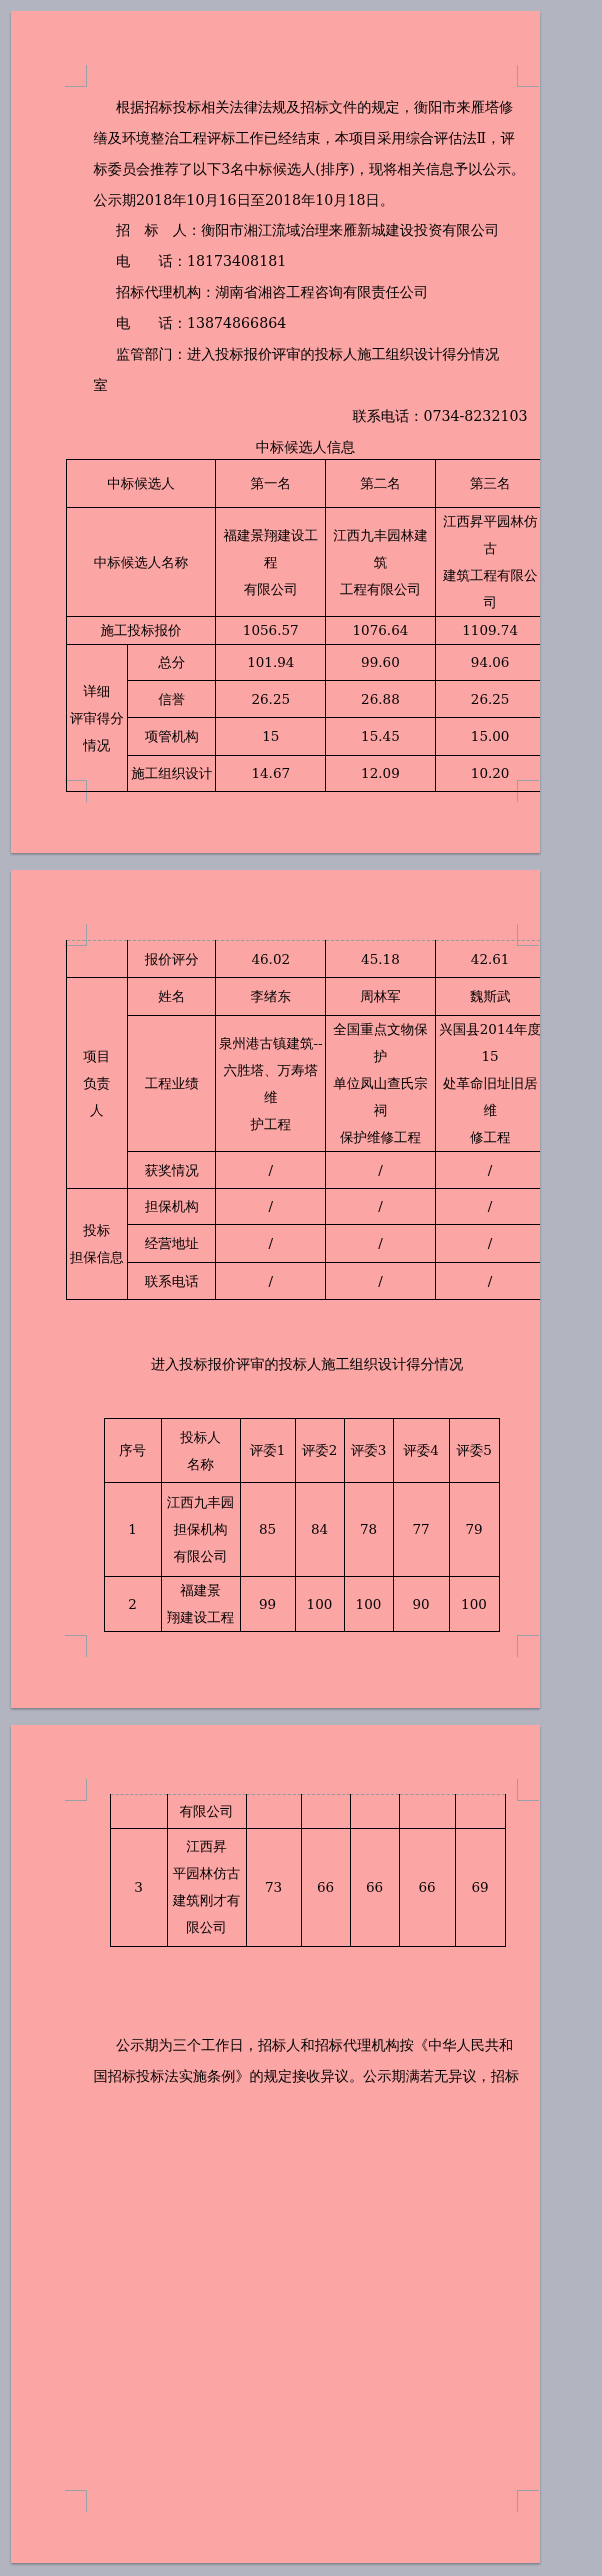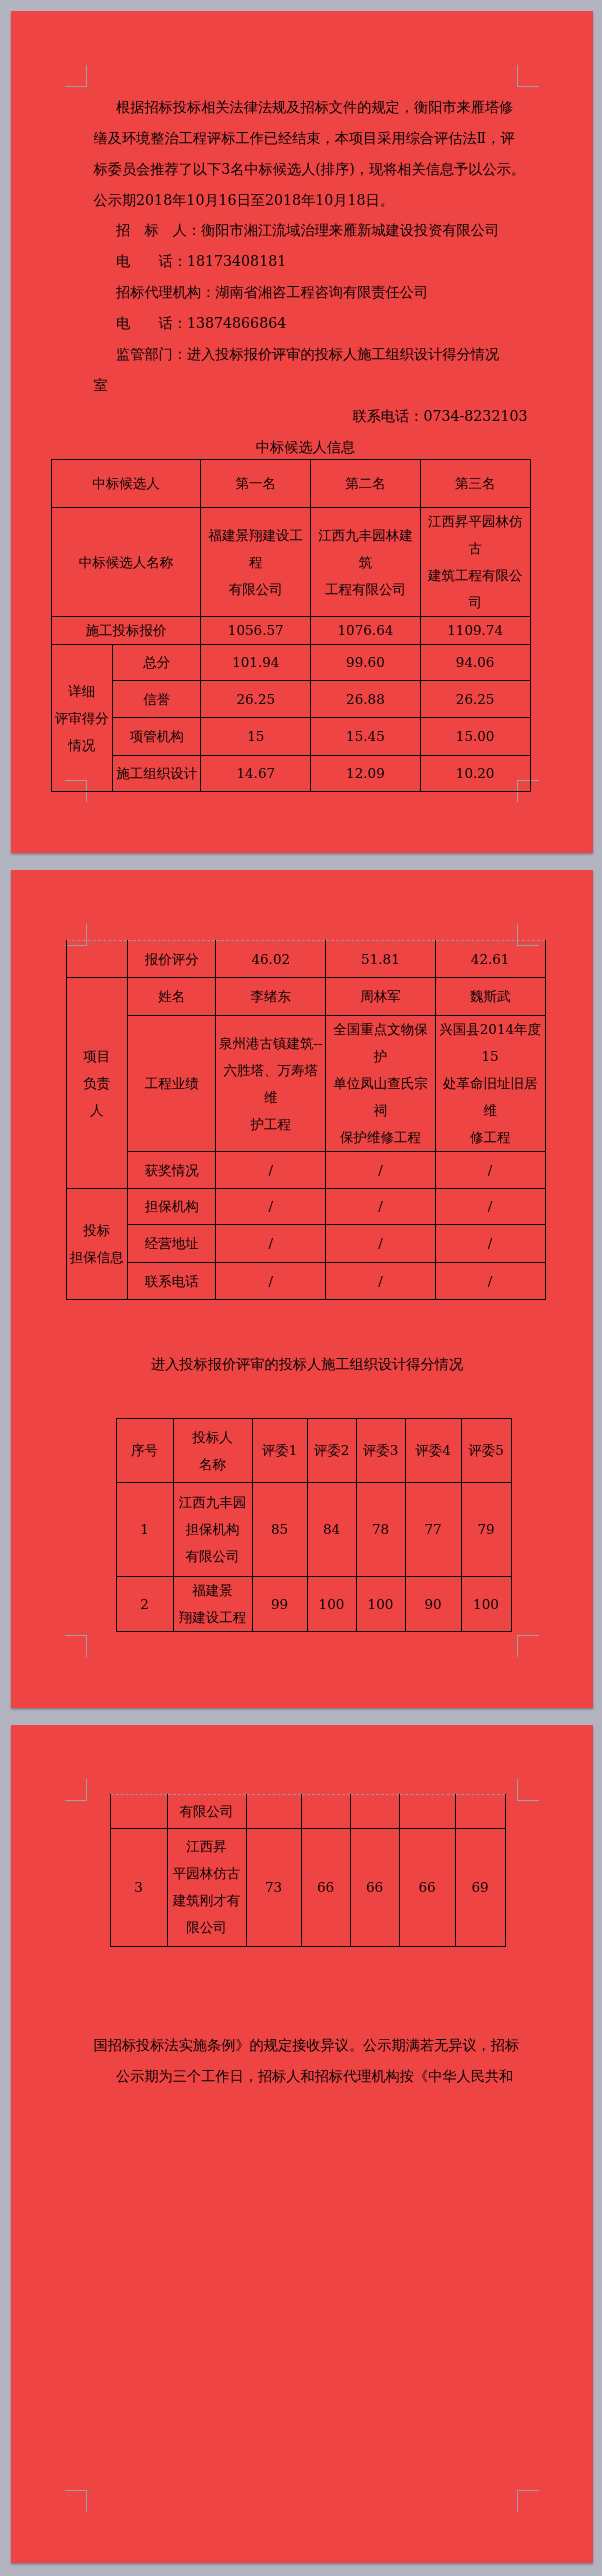--- a/index.html
+++ b/index.html
@@ -5,23 +5,23 @@
   html,body{margin:0;padding:0;}
   body{
     width:603px;
     background:#b2b5bf;
     font-family:"DejaVu Serif","Liberation Serif",serif;
     color:#000;
     padding-bottom:12px;
   }
   .page{
     position:relative;
-    width:582px;
+    width:529px;
     margin-left:10.5px;
-    background:#ef4444;
+    background:#fca5a5;
     box-shadow:0 1.5px 2.2px rgba(40,44,60,0.45);
     overflow:hidden;
   }
   .p1{height:842px;margin-top:11.2px;}
   .p2{height:838px;margin-top:17px;}
   .p3{height:838px;margin-top:16.5px;}
 
   .blk{position:absolute;}
   .line{height:31px;line-height:31px;font-size:14.2px;white-space:nowrap;}
   .ind-a{padding-left:22.5px;}
@@ -83,21 +83,21 @@
     <div class="line ind-a">电　　话：18173408181</div>
     <div class="line ind-a">招标代理机构：湖南省湘咨工程咨询有限责任公司</div>
     <div class="line ind-a">电　　话：13874866864</div>
     <div class="line ind-a">监管部门：进入投标报价评审的投标人施工组织设计得分情况</div>
     <div class="line">室</div>
     <div class="line ind-b">联系电话：0734-8232103</div>
   </div>
 
   <div class="blk title" style="left:55px;top:421px;width:480px;">中标候选人信息</div>
 
-  <table class="doc-table blk" style="left:40px;top:448px;width:480px;">
+  <table class="doc-table blk" style="left:55px;top:448px;width:480px;">
     <colgroup>
         <col style="width:61px">
         <col style="width:88px">
         <col style="width:109px">
         <col style="width:109px">
         <col style="width:109px">
       </colgroup>
     <tbody>
         <tr class="rh64">
       <td colspan="2">中标候选人</td>
@@ -163,21 +163,21 @@
         <col style="width:88px">
         <col style="width:109px">
         <col style="width:109px">
         <col style="width:109px">
       </colgroup>
     <tbody>
         <tr class="rh49">
       <td class="top-dash"></td>
       <td class="top-dash">报价评分</td>
       <td class="num-sm top-dash">46.02</td>
-      <td class="num-sm top-dash">51.81</td>
+      <td class="num-sm top-dash">45.18</td>
       <td class="num-sm top-dash">42.61</td>
     </tr>
     <tr class="rh51">
       <td rowspan="3" class="pre">项目
 负责
 人</td>
       <td>姓名</td>
       <td>李绪东</td>
       <td>周林军</td>
       <td>魏斯武</td>
@@ -218,21 +218,21 @@
       <td>联系电话</td>
       <td class="slash">/</td>
       <td class="slash">/</td>
       <td class="slash">/</td>
     </tr>
   </tbody>
     </table>
 
   <div class="blk title" style="left:99px;top:479px;width:395px;">进入投标报价评审的投标人施工组织设计得分情况</div>
 
-  <table class="doc-table blk" style="left:105px;top:548px;width:395px;">
+  <table class="doc-table blk" style="left:93px;top:548px;width:395px;">
     <colgroup>
         <col style="width:57px">
         <col style="width:79px">
         <col style="width:55px">
         <col style="width:49px">
         <col style="width:49px">
         <col style="width:56px">
         <col style="width:50px">
       </colgroup>
     <tbody>
@@ -306,17 +306,17 @@
       <td class="num-sm">73</td>
       <td class="num-sm">66</td>
       <td class="num-sm">66</td>
       <td class="num-sm">66</td>
       <td class="num-sm">69</td>
     </tr>
   </tbody>
     </table>
 
   <div class="blk" style="left:83px;top:305px;width:434px;">
+    <div class="line ind-a">公示期为三个工作日，招标人和招标代理机构按《中华人民共和</div>
     <div class="line">国招标投标法实施条例》的规定接收异议。公示期满若无异议，招标</div>
-    <div class="line ind-a">公示期为三个工作日，招标人和招标代理机构按《中华人民共和</div>
   </div>
 </div>
 
 
 </body></html>

